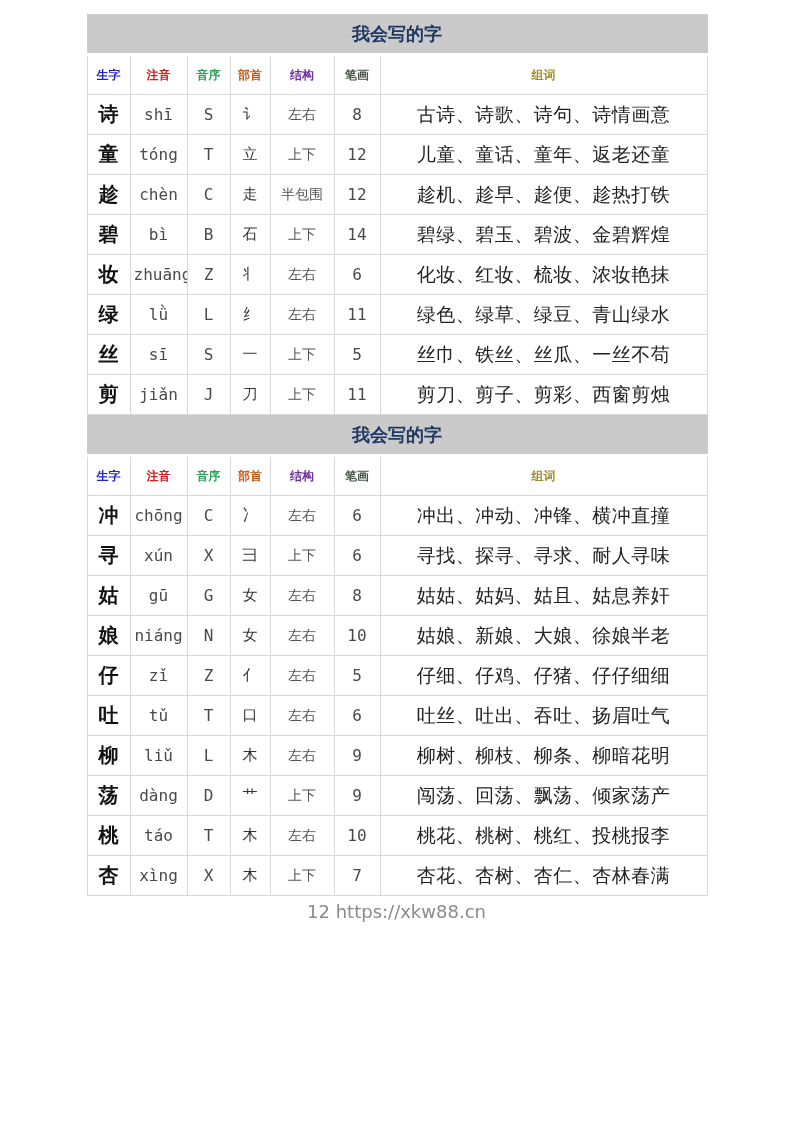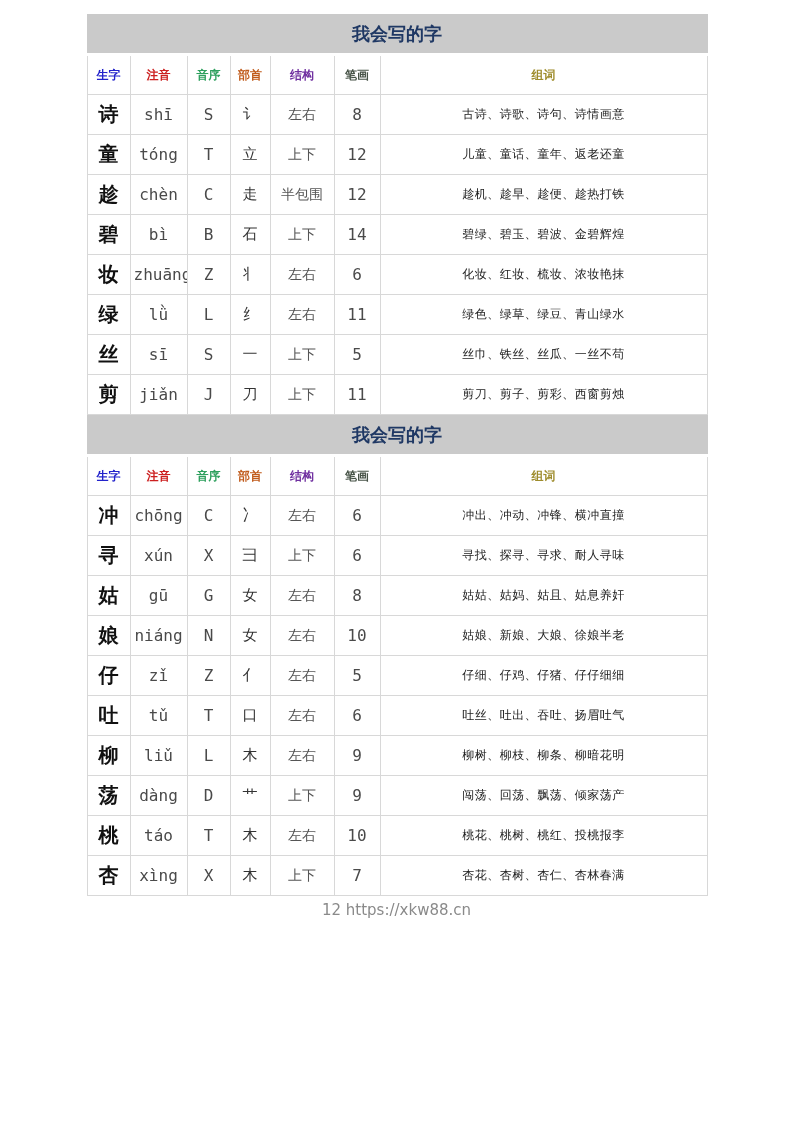--- a/index.html
+++ b/index.html
@@ -10,22 +10,22 @@
   .lesson-title.second{margin:30px 0 18px;}
   .tbl-wrap{width:620px;margin:0 auto;}
   table{width:620px;border-collapse:collapse;table-layout:fixed;}
   th,td{border:1px solid #d8d8d8;padding:0 3px;text-align:center;height:40px;box-sizing:border-box;overflow:hidden;white-space:nowrap;}
   th.table-title{background:#cacaca;color:#1f3864;font-size:18px;font-weight:bold;border:1px solid #cacaca;border-bottom:3px solid #ffffff;}
   th.colh{background:#ffffff;font-size:12px;font-weight:bold;}
   td.c-hanzi{font-size:20px;font-weight:bold;color:#111;}
   td.c-pinyin,td.c-initial,td.c-strokes{font-family:"DejaVu Sans Mono","Liberation Mono",monospace;font-size:16px;color:#4a4a4a;}
   td.c-radical{font-size:15px;color:#333;}
   td.c-structure{font-size:14px;color:#555;}
-  td.c-words{font-size:12px;color:#222;letter-spacing:0.5px;}
-  .footer{text-align:center;color:#8a8a8a;font-size:15px;margin-top:5px;}
+  td.c-words{font-size:19px;color:#222;letter-spacing:0.5px;}
+  .footer{text-align:center;color:#8a8a8a;font-size:18px;margin-top:5px;}
 </style>
 </head>
 <body>
 
 <div class="page">
 
   <div class="tbl-wrap">
     <table>
         <colgroup>
           <col style="width: 43px;">

